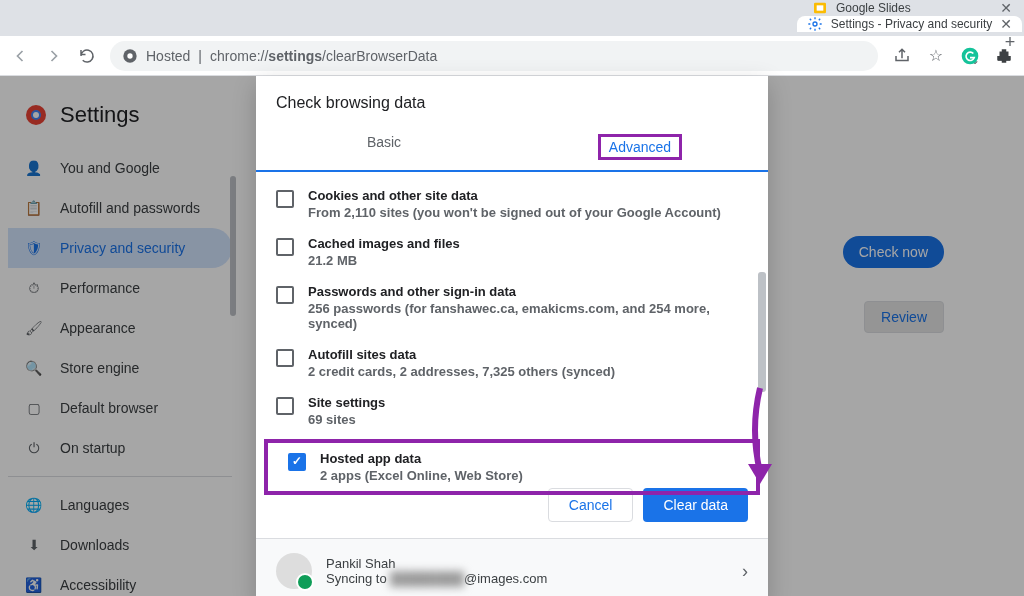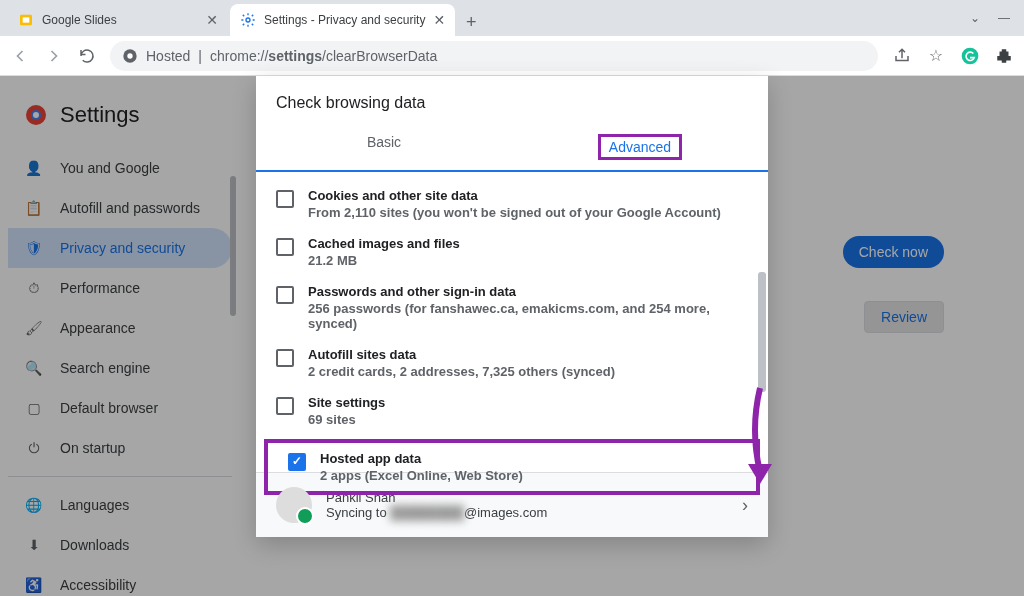--- a/index.html
+++ b/index.html
@@ -1,19 +1,19 @@
 <!DOCTYPE html>
 <html><head>
   <meta charset="utf-8">
   <style>
     * { margin: 0; padding: 0; box-sizing: border-box; font-family: 'Segoe UI', Arial, sans-serif; }
     body { width: 1024px; height: 596px; overflow: hidden; position: relative; background: #fff; }
     
     
-    .tab-strip { height: 36px; background: #dee1e6; display: flex; align-items: flex-end; padding-left: 8px; }
+    .tab-strip { height: 36px; background: #dee1e6; display: flex; align-items: flex-end; padding-left: 8px; flex-direction: column; }
     .tab { height: 32px; background: #fff; border-radius: 8px 8px 0 0; display: flex; align-items: center; padding: 0 10px; min-width: 220px; gap: 8px; font-size: 12px; color: #3c4043; margin-right: 2px; }
     .tab.inactive { background: #dee1e6; }
     .tab-close { color: #5f6368; cursor: pointer; margin-left: auto; font-size: 14px; }
     .tab-icon { width: 16px; height: 16px; }
     .new-tab { width: 28px; height: 28px; display: flex; align-items: center; justify-content: center; color: #5f6368; font-size: 18px; cursor: pointer; }
     .window-controls { margin-left: auto; display: flex; gap: 18px; padding: 0 14px; color: #5f6368; font-size: 12px; align-self: center; }
     
     .toolbar { height: 40px; background: #fff; border-bottom: 1px solid #dadce0; display: flex; align-items: center; padding: 0 10px; gap: 14px; }
     .nav-arrow { width: 20px; height: 20px; color: #9aa0a6; cursor: pointer; }
     .reload { width: 18px; height: 18px; color: #5f6368; cursor: pointer; }
@@ -170,21 +170,21 @@
     <div class="side-item">
         <span class="side-icon">⏱</span>
         <span>Performance</span>
       </div>
     <div class="side-item">
         <span class="side-icon">🖌</span>
         <span>Appearance</span>
       </div>
     <div class="side-item">
         <span class="side-icon">🔍</span>
-        <span>Search engine</span>
+        <span>Store engine</span>
       </div>
     <div class="side-item">
         <span class="side-icon">▢</span>
         <span>Default browser</span>
       </div>
     <div class="side-item">
         <span class="side-icon">⏻</span>
         <span>On startup</span>
       </div>
     <div class="divider"></div>
@@ -254,20 +254,24 @@
     </div>
     <div class="option highlighted">
       <div class="checkbox checked"></div>
       <div class="opt-text">
           <div class="opt-title">Hosted app data</div>
           <div class="opt-sub">2 apps (Excel Online, Web Store)</div>
         </div>
     </div>
     <div class="dlg-scroll"></div>
   </div>
+  <div class="dialog-actions">
+    <button class="btn btn-cancel">Cancel</button>
+    <button class="btn btn-primary">Clear data</button>
+  </div>
   <div class="account-row">
     <div class="avatar"></div>
     <div class="acct-text">
       <div>Pankil Shah</div>
       <div><span>Syncing to </span><span class="blur">████████</span><span>@images.com</span></div>
     </div>
     <span class="chevron">›</span>
   </div>
 </div>
 

